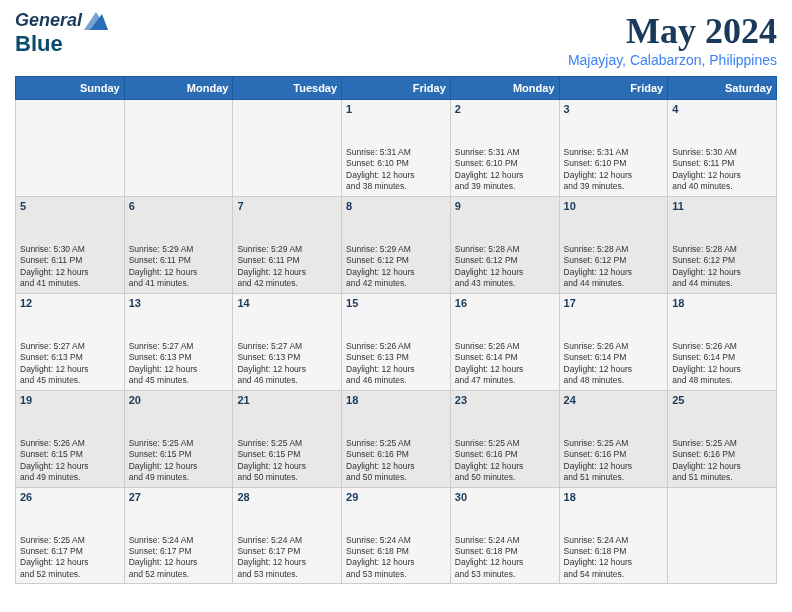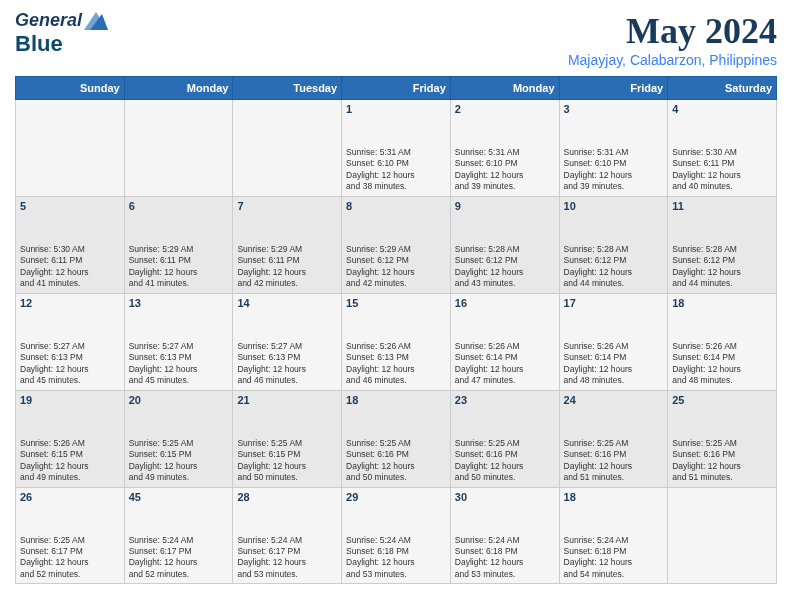--- a/index.html
+++ b/index.html
@@ -210,21 +210,21 @@
             <span class="day-number">25</span>
             <div class="day-info">Sunrise: 5:25 AM<br>Sunset: 6:16 PM<br>Daylight: 12 hours<br>and 51 minutes.</div>
           </td>
         </tr>
         <tr>
           <td>
             <span class="day-number">26</span>
             <div class="day-info">Sunrise: 5:25 AM<br>Sunset: 6:17 PM<br>Daylight: 12 hours<br>and 52 minutes.</div>
           </td>
           <td>
-            <span class="day-number">45</span>
+            <span class="day-number">27</span>
             <div class="day-info">Sunrise: 5:24 AM<br>Sunset: 6:17 PM<br>Daylight: 12 hours<br>and 52 minutes.</div>
           </td>
           <td>
             <span class="day-number">28</span>
             <div class="day-info">Sunrise: 5:24 AM<br>Sunset: 6:17 PM<br>Daylight: 12 hours<br>and 53 minutes.</div>
           </td>
           <td>
             <span class="day-number">29</span>
             <div class="day-info">Sunrise: 5:24 AM<br>Sunset: 6:18 PM<br>Daylight: 12 hours<br>and 53 minutes.</div>
           </td>

